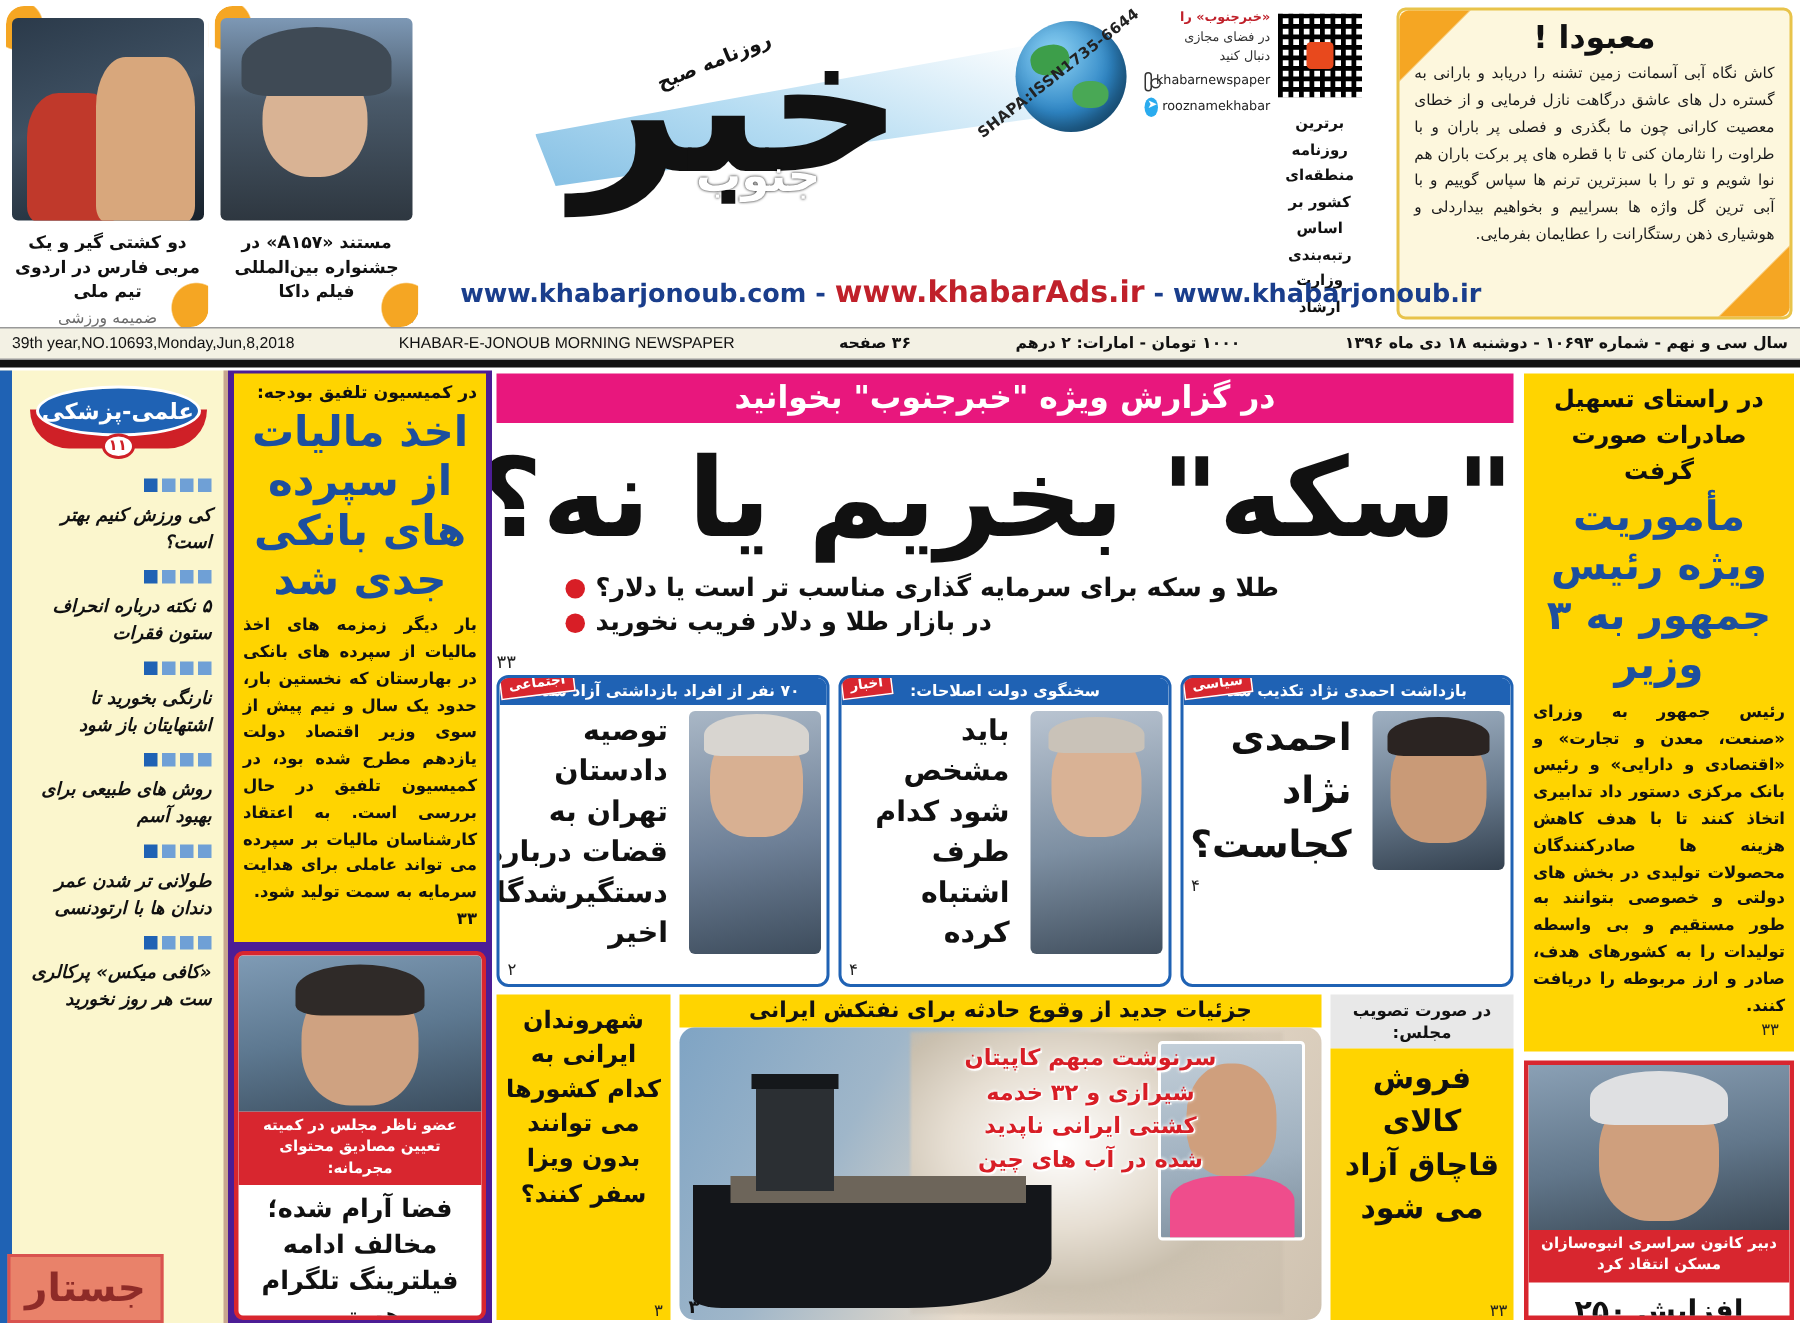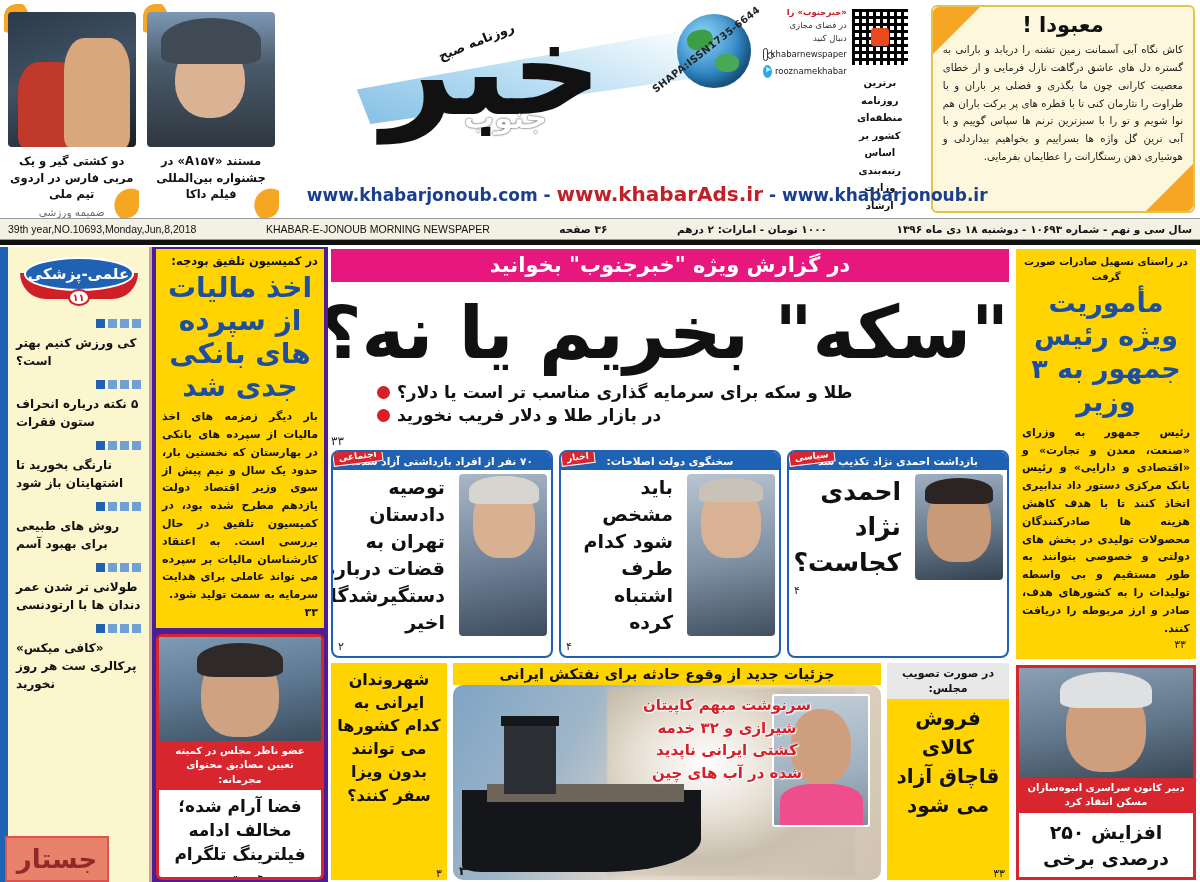--- a/index.html
+++ b/index.html
@@ -179,21 +179,21 @@
   .sci-badge .disc span { color:#fff; font-size:15px; font-weight:bold; }
   .sci-badge .red-arc {
     position:absolute; left:0; top:20px; width:118px; height:26px; border-radius:0 0 60px 60px;
     background:#cf2027;
   }
   .sci-badge .pagenum {
     position:absolute; left:50%; top:36px; transform:translateX(-50%);
     width:22px; height:17px; border-radius:50%; background:#fff; border:2px solid #cf2027;
     color:#cf2027; font-size:10px; font-weight:bold; display:flex; align-items:center; justify-content:center;
   }
-  .sci-item { text-align:left; padding:2px 2px 0 2px; }
+  .sci-item { text-align:right; padding:2px 2px 0 2px;font-style:italic; }
   .sci-sep { display:flex; gap:3px; justify-content:flex-start; padding:8px 0 6px 0; }
   .sci-sep i { width:9px; height:9px; background:#6fa0d6; display:inline-block; }
   .sci-sep i:last-child { background:#1f62b4; }
   .sci-text { font-size:12px; font-weight:bold; color:#111; line-height:1.5; direction:rtl; }
   .sci-footer-logo {
     position:absolute; left:-3px; bottom:0; width:104px; height:46px;
     background:#e9826a; display:flex; align-items:center; justify-content:center;
     border:2px solid #d9534f;
   }
   .sci-footer-logo span { color:#7f1d1d; font-size:26px; font-weight:bold; opacity:.85; }
@@ -290,21 +290,21 @@
   .ship-page { position:absolute; left:6px; bottom:2px; font-size:12px; font-weight:bold; color:#111; }
   .smuggle-box { width:122px; display:flex; flex-direction:column; }
   .smuggle-kicker { background:#e8e8e8; font-size:11px; font-weight:bold; color:#111; text-align:center; padding:3px 2px; direction:rtl; line-height:1.4; }
   .smuggle-body { flex:1; background:#ffd400; padding:5px 4px 0 4px; display:flex; flex-direction:column; }
   .smuggle-head { font-size:20px; font-weight:bold; color:#111; direction:rtl; text-align:center; line-height:1.45; }
   .smuggle-page { font-size:11px; color:#222; margin-top:auto; }
 
   
   .col-right { width:188px; background:#fff; padding:2px 4px; display:flex; flex-direction:column; }
   .pres-box { background:#ffd400; padding:5px 6px 6px 6px; }
-  .pres-kicker { font-size:10px; font-weight:bold; color:#111; text-align:center; direction:rtl; line-height:1.5; }
+  .pres-kicker { font-size:16px; font-weight:bold; color:#111; text-align:center; direction:rtl; line-height:1.5; }
   .pres-head { font-size:27px; font-weight:bold; color:#1d4f9e; direction:rtl; text-align:center; line-height:1.22; margin:3px 0 5px 0; letter-spacing:-1px; }
   .pres-body { font-size:11px; font-weight:bold; color:#111; line-height:1.62; text-align:justify; direction:rtl; }
   .eng-card { margin-top:6px; border:3px solid #d8262f; border-radius:0; overflow:hidden; background:#fff; }
   .eng-photo { height:110px; background:linear-gradient(170deg,#8aa0b5 0%,#61768a 55%,#3a4855 100%); position:relative; }
   .eng-photo::before{ content:""; position:absolute; left:50%; top:16px; transform:translateX(-50%); width:80px; height:88px; border-radius:46% 46% 42% 42%; background:#cf9f7d; }
   .eng-photo::after{ content:""; position:absolute; left:50%; top:4px; transform:translateX(-50%); width:92px; height:36px; border-radius:50% 50% 18% 18%; background:#dfe0e2; }
   .eng-strip { background:#d8262f; color:#fff; font-size:10px; font-weight:bold; text-align:center; padding:3px 4px; line-height:1.45; direction:rtl; }
   .eng-head { font-size:19px; font-weight:bold; color:#111; direction:rtl; text-align:center; line-height:1.4; padding:6px 3px 0 3px; }
   .eng-page { font-size:11px; color:#222; padding:0 4px 2px 4px; }
 </style>

